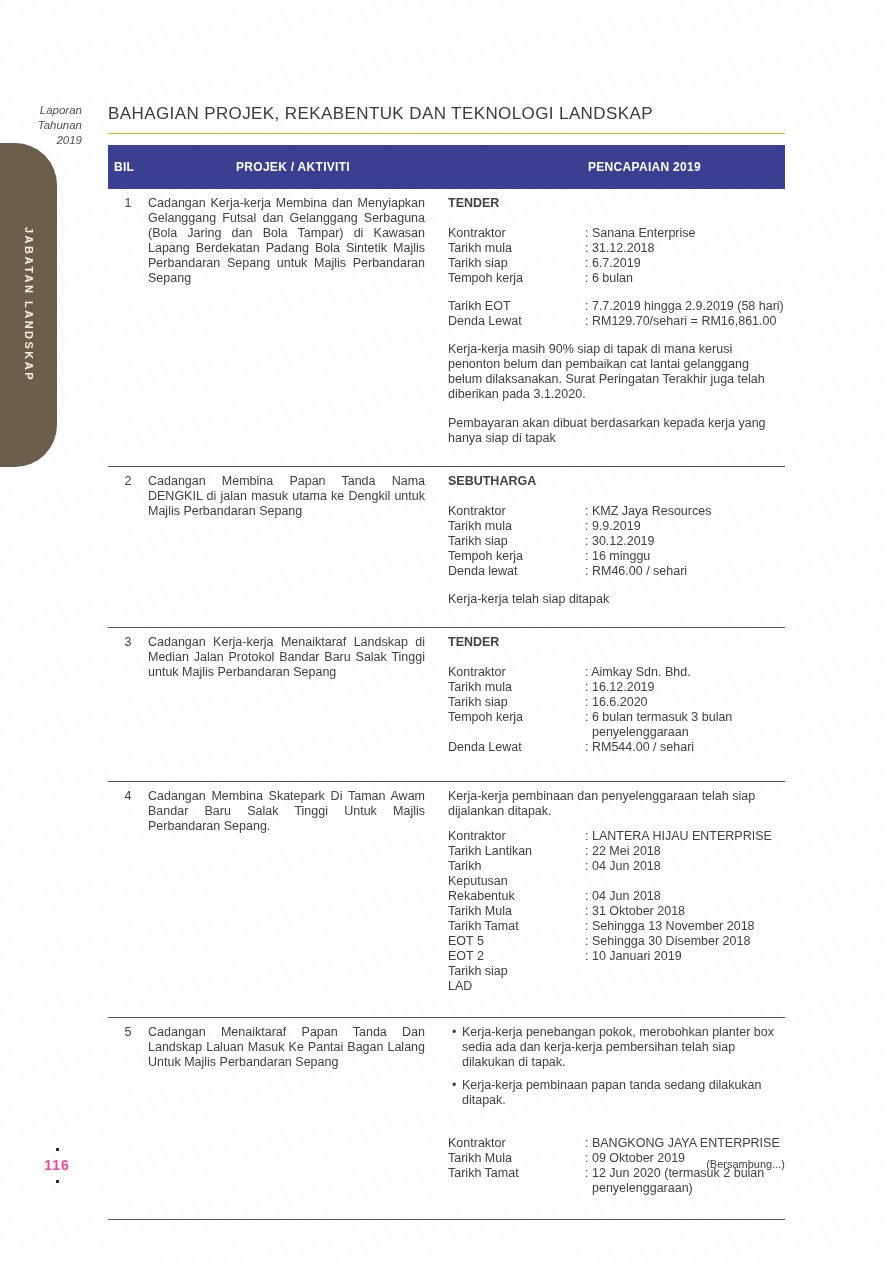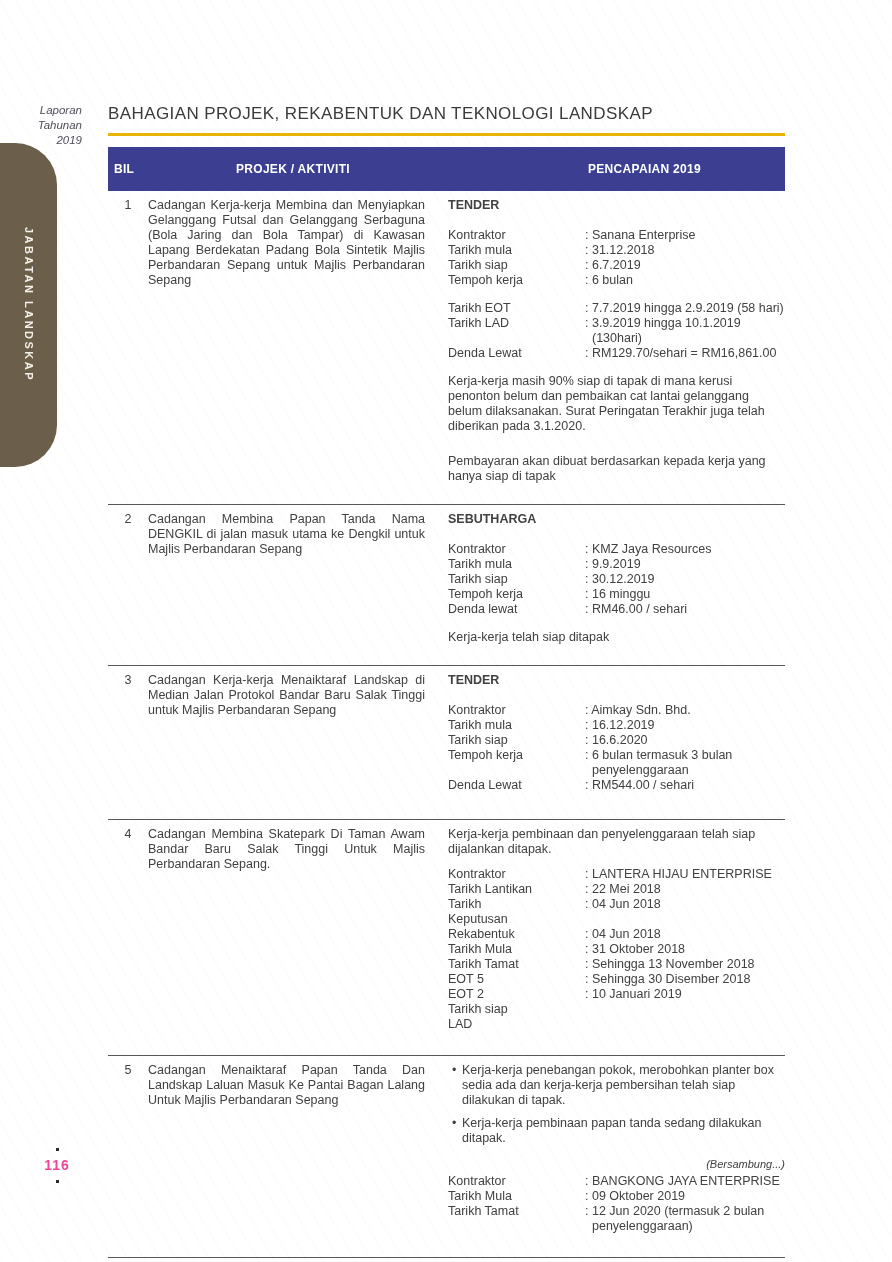--- a/index.html
+++ b/index.html
@@ -37,21 +37,21 @@
     white-space:nowrap;
   }
 
   
   .content { position:absolute; left:108px; top:0; width:677px; }
 
   .page-title {
     margin-top:104px;
     font-size:17px; font-weight:500; letter-spacing:0.4px; color:#3b3b3d;
     padding-bottom:9px;
-    border-bottom:3px solid #eab308;
+    border-bottom:1px solid #eab308;
   }
 
   .tbl-header {
     margin-top:11px; height:44px; background:#3c3e92;
     display:grid; grid-template-columns:40px 290px 1fr;
     align-items:center;
     color:#ffffff; font-size:12px; font-weight:700; letter-spacing:0.3px;
   }
   .tbl-header .c-bil { padding-left:6px; }
   .tbl-header .c-proj { text-align:center; }
@@ -68,41 +68,41 @@
     padding-right:13px;
   }
   .t-row .achieve { padding-left:10px; font-size:12.5px; line-height:15px; }
 
   .blk-heading { font-weight:700; margin-bottom:15px; }
   .blk-kv { margin-bottom:13px; }
   .kv-line { display:flex;gap:44px; }
   .kv-line .k { width:93px; flex:0 0 93px; }
   .kv-line .v { flex:1; padding-left:7px; text-indent:-7px; }
   .blk-para { margin-bottom:10px; }
-  .gap-top { margin-top:20px; }
+  .gap-top { margin-top:14px; }
   .blk-bullets { margin-bottom:28px; }
   .bullet-line { display:flex; margin-bottom:8px; }
   .bullet-line .dot { flex:0 0 14px; padding-left:4px; }
   .bullet-line .dot::before { content:"•"; }
   .bullet-line .btext { flex:1; }
 
   
   .r0 { min-height:269px; } .r1 { min-height:136px; } .r2 { min-height:154px; }
   .r3 { min-height:211px; } .r4 { min-height:157px; }
 
   
   .page-num-wrap { position:absolute; left:42px; top:1148px; width:30px; text-align:center; }
   .page-num-wrap .dot { width:3px; height:3px; background:#2b2b2b; margin:0 auto; }
   .page-num-wrap .num {
     font-size:14px; font-weight:700; letter-spacing:1px; color:#ec4899;
     margin:6px 0 7px 0; font-stretch:condensed;
   }
   .continuation {
     position:absolute; right:107px; top:1158px;
-    font-style:italic; font-size:11px; color:#3f3f41;
+    font-size:11px; color:#3f3f41;
   }
 </style>
 </head>
 <body>
 
 <div class="stripes"></div>
 
 <div class="report-label">
   <div>Laporan</div>
   <div>Tahunan</div>
@@ -145,24 +145,20 @@
             <span class="k">Tempoh kerja</span>
             <span class="v">: 6 bulan</span>
           </div>
       </div>
       <div class="blk-kv">
         <div class="kv-line">
             <span class="k">Tarikh EOT</span>
             <span class="v">: 7.7.2019 hingga 2.9.2019 (58 hari)</span>
           </div>
         <div class="kv-line">
-            <span class="k">Tarikh LAD</span>
-            <span class="v">: 3.9.2019 hingga 10.1.2019 (130hari)</span>
-          </div>
-        <div class="kv-line">
             <span class="k">Denda Lewat</span>
             <span class="v">: RM129.70/sehari = RM16,861.00</span>
           </div>
       </div>
       <div class="blk-para">Kerja-kerja masih 90% siap di tapak di mana kerusi penonton belum dan pembaikan cat lantai gelanggang belum dilaksanakan. Surat Peringatan Terakhir juga telah diberikan pada 3.1.2020.</div>
       <div class="blk-para gap-top">Pembayaran akan dibuat berdasarkan kepada kerja yang hanya siap di tapak</div>
     </div>
   </div>
 
   <div class="t-row r1">

